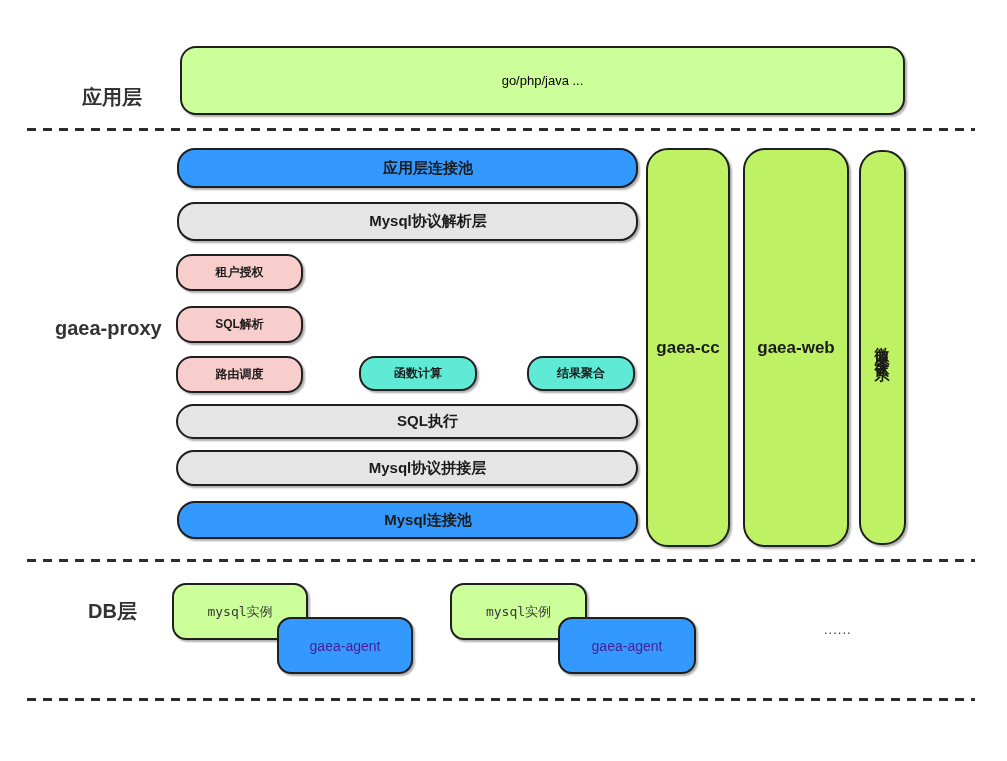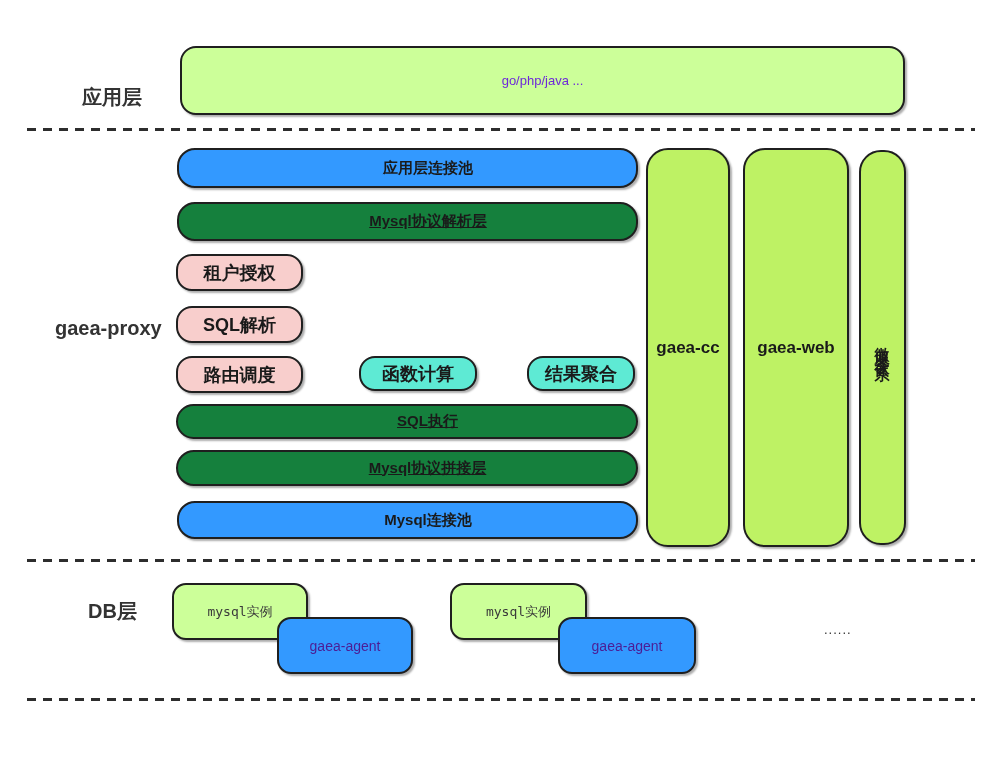--- a/index.html
+++ b/index.html
@@ -16,28 +16,28 @@
     display:flex;align-items:center;justify-content:center;
     box-shadow:2px 2px 2px rgba(0,0,0,0.32);
     color:#1a1a1a;text-align:center;white-space:nowrap;
   }
   .round16{border-radius:16px;}
   .round18{border-radius:18px;padding-left:41px;}
   .round14{border-radius:14px;}
   .round22{border-radius:22px;}
   .fill-lightgreen{background:#ccff99;}
   .fill-blue{background:#3399ff;}
-  .fill-yellow{background:#15803d;text-decoration:underline;}
+  .fill-yellow{background:#e5e5e5;}
   .fill-pink{background:#f8cecc;}
   .fill-green{background:#5eead4;}
   .fill-cyan{background:#bef264;}
   .row-label{font-weight:bold;font-size:15px;}
-  .pill-label{font-weight:bold;font-size:18px;}
+  .pill-label{font-weight:bold;font-size:12px;}
   .col-label{font-weight:bold;font-size:17px;}
-  .clients-text{font-size:13px;color:#6d28d9;font-weight:normal;}
+  .clients-text{font-size:13px;color:#000000;font-weight:normal;}
   .mono-text{font-family:"DejaVu Sans Mono",monospace;font-size:13px;color:#3a3a3a;font-weight:normal;}
   .agent-text{font-size:14px;font-weight:normal;color:#4c1d95;}
   .vertical-cjk{
     writing-mode:vertical-rl;text-orientation:upright;
     font-weight:bold;font-size:15px;letter-spacing:5px;line-height:1;
   }
   .dash-line{
     position:absolute;height:3px;
     background:repeating-linear-gradient(to right,#2d2d2d 0 9px,transparent 9px 16px);
   }

